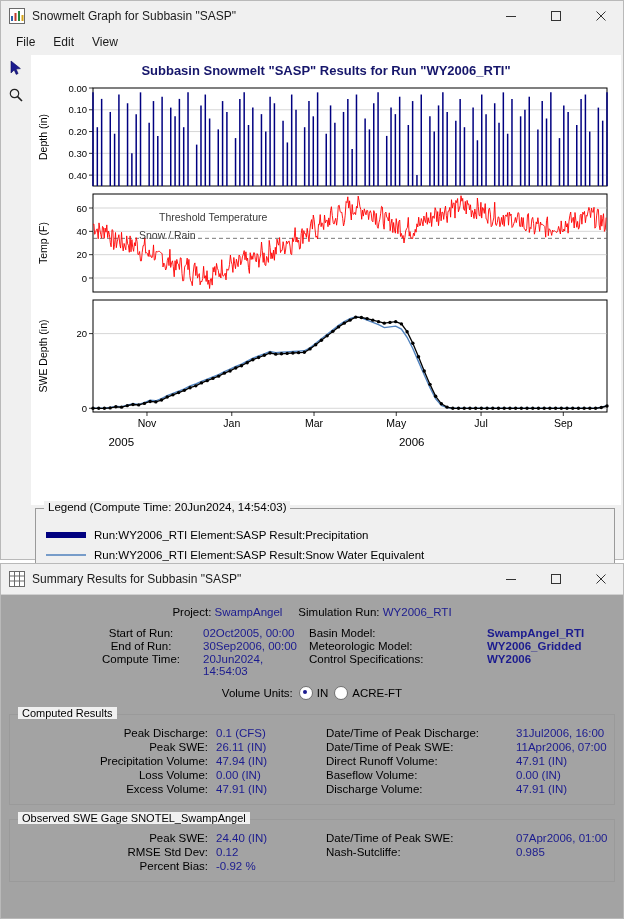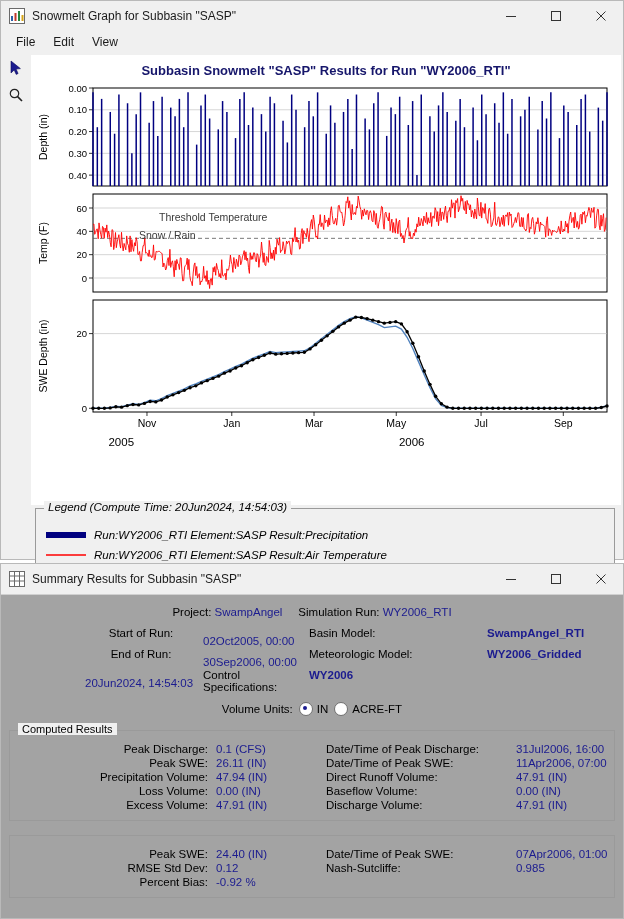--- a/index.html
+++ b/index.html
@@ -116,21 +116,20 @@
 
   .legend-box {
     position: absolute;
     left: 34px;
     top: 455px;
     width: 580px;
     height: 90px;
     border: 1px solid #9a9a9a;
     background: #f0f0f0;
     box-sizing: border-box;
-    font-style: italic;
   }
   .legend-title {
     position: absolute;
     left: 8px; top: -8px;
     background: #f0f0f0;
     padding: 0 4px;
     font-size: 11.5px;
     color: #000;
     white-space: nowrap;
   }
@@ -186,21 +185,21 @@
   .sum-head .val { color: #1b1b8f; }
   .spacer-sm { height: 6px; }
 
   .kv-grid {
     display: grid;
     grid-template-columns: 118px 106px 178px auto;
     margin: 0 0 0 84px;
     row-gap: 1px;
   }
   .kv-grid .k { text-align: center; padding-right: 6px; }
-  .kv-grid .v { color: #1b1b8f; margin-top: 8px; }
+  .kv-grid .v { color: #1b1b8f; }
   .kv-grid .k2 { text-align: left; }
   .kv-grid .v2 { color: #1b1b8f; font-weight: bold; }
 
   .units-row {
     text-align: center;
     margin-top: 9px;
     display: flex;
     justify-content: center;
     align-items: center;
     gap: 6px;
@@ -579,26 +578,20 @@
       <div class="legend-title">Legend (Compute Time: 20Jun2024, 14:54:03)</div>
       <div class="legend-rows">
         <div class="legend-row">
           <svg class="legend-swatch" height="12" viewBox="0 0 40 12">
             <line x1="0" y1="6" x2="40" y2="6" stroke="#000080" stroke-width="6"></line>
           </svg>
           <span class="legend-label">Run:WY2006_RTI Element:SASP Result:Precipitation</span>
         </div>
         <div class="legend-row">
           <svg class="legend-swatch" height="12" viewBox="0 0 40 12">
-            <line x1="0" y1="6" x2="40" y2="6" stroke="#ff0000" stroke-width="1.6"></line>
-          </svg>
-          <span class="legend-label">Run:WY2006_RTI Element:SASP Result:Air Temperature</span>
-        </div>
-        <div class="legend-row">
-          <svg class="legend-swatch" height="12" viewBox="0 0 40 12">
             <line x1="0" y1="6" x2="40" y2="6" stroke="#4f81bd" stroke-width="1.6"></line>
           </svg>
           <span class="legend-label">Run:WY2006_RTI Element:SASP Result:Snow Water Equivalent</span>
         </div>
         <div class="legend-row">
           <svg class="legend-swatch" height="12" viewBox="0 0 40 12">
             <line x1="0" y1="6" x2="40" y2="6" stroke="#000000" stroke-width="1.2"></line>
             <circle cx="8" cy="6" r="1.9" fill="#000"></circle>
               <circle cx="20" cy="6" r="1.9" fill="#000"></circle>
               <circle cx="32" cy="6" r="1.9" fill="#000"></circle>
@@ -661,20 +654,21 @@
       <div class="k">Start of Run:</div>
       <div class="v">02Oct2005, 00:00</div>
       <div class="k2">Basin Model:</div>
       <div class="v2">SwampAngel_RTI</div>
 
       <div class="k">End of Run:</div>
       <div class="v">30Sep2006, 00:00</div>
       <div class="k2">Meteorologic Model:</div>
       <div class="v2">WY2006_Gridded</div>
 
+      <div class="k">Compute Time:</div>
       <div class="v">20Jun2024, 14:54:03</div>
       <div class="k2">Control Specifications:</div>
       <div class="v2">WY2006</div>
     </div>
 
     <div class="units-row">
       <span>Volume Units:</span>
       <span class="radio on">
         <span class="dot"></span>
         <span>IN</span>
@@ -711,20 +705,21 @@
 
           <div class="k">Excess Volume:</div>
           <div class="v">47.91 (IN)</div>
           <div class="k2">Discharge Volume:</div>
           <div class="v2">47.91 (IN)</div>
         </div>
       </div>
     </div>
 
     <div class="fieldset">
+      <div class="fs-title">Observed SWE Gage SNOTEL_SwampAngel</div>
       <div class="fs-inner">
         <div class="grid3">
           <div class="k">Peak SWE:</div>
           <div class="v">24.40 (IN)</div>
           <div class="k2">Date/Time of Peak SWE:</div>
           <div class="v2">07Apr2006, 01:00</div>
 
           <div class="k">RMSE Std Dev:</div>
           <div class="v">0.12</div>
           <div class="k2">Nash-Sutcliffe:</div>

